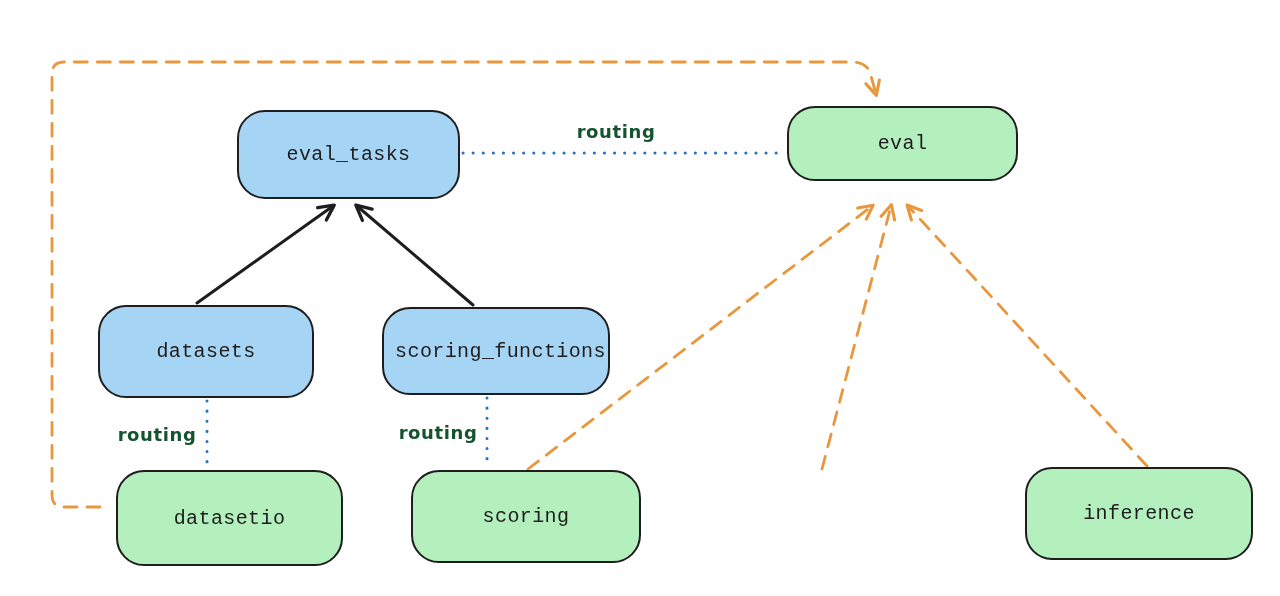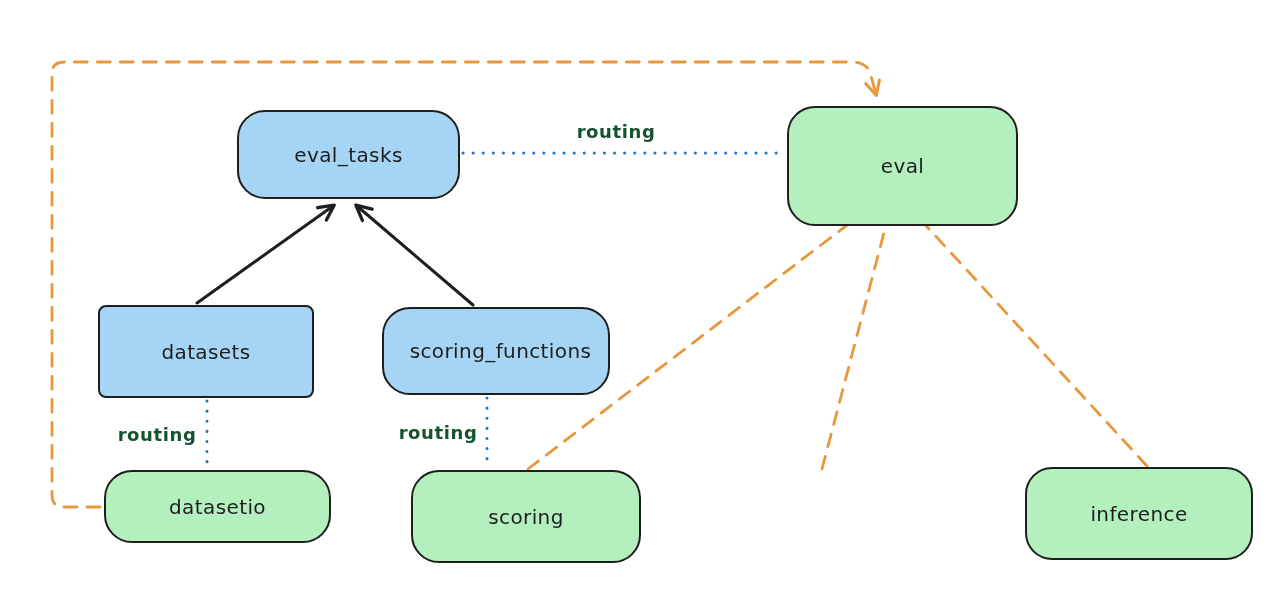--- a/index.html
+++ b/index.html
@@ -26,20 +26,21 @@
     box-sizing: border-box;
     border: 2.5px solid #1e1e1e;
     border-radius: 28px;
     display: flex;
     align-items: center;
     justify-content: center;
     color: #1e1e1e;
     font-size: 20px;
     letter-spacing: 0.4px;
     text-align: center;
+    font-family: Liberation Mono, monospace;
   }
   .node.blue  { background: #a5d4f4; }
   .node.green { background: #b4efbe; }
   .edge-label {
     position: absolute;
     color: #14532d;
     font-size: 18px;
     font-weight: 700;
     letter-spacing: 0.6px;
     white-space: nowrap;
@@ -72,33 +73,33 @@
     <path d="M 100 507 L 64 507 Q 52 507 52 495 L 52 74 Q 52 62 64 62 L 852 62 Q 868 62 871 76 L 876 94" fill="none" stroke="#e8973c" stroke-width="2.8" stroke-linecap="round" stroke-dasharray="13 10" marker-end="url(#ah-orange)"></path>
     <line x1="528" y1="469" x2="872" y2="206" stroke="#e8973c" stroke-width="2.8" stroke-linecap="round" stroke-dasharray="13 10" marker-end="url(#ah-orange)"></line>
     <line x1="822" y1="469" x2="891" y2="206" stroke="#e8973c" stroke-width="2.8" stroke-linecap="round" stroke-dasharray="13 10" marker-end="url(#ah-orange)"></line>
     <line x1="1147" y1="466" x2="908" y2="206" stroke="#e8973c" stroke-width="2.8" stroke-linecap="round" stroke-dasharray="13 10" marker-end="url(#ah-orange)"></line>
   </svg>
 
   <div class="node blue" style="left:237px; top:110px; width:223px; height:89px;">
     <span>eval_tasks</span>
   </div>
 
-  <div class="node green" style="left:787px; top:106px; width:231px; height:120px;">
+  <div class="node green" style="left:787px; top:106px; width:231px; height:75px;">
     <span>eval</span>
   </div>
 
-  <div class="node blue" style="left:98px; top:305px; width:216px; height:93px;border-radius:8px;">
+  <div class="node blue" style="left:98px; top:305px; width:216px; height:93px;">
     <span>datasets</span>
   </div>
 
   <div class="node blue" style="left:382px; top:307px; width:228px; height:88px;padding-left:9px;">
     <span>scoring_functions</span>
   </div>
 
-  <div class="node green" style="left:104px; top:470px; width:227px; height:73px;">
+  <div class="node green" style="left:116px; top:470px; width:227px; height:96px;">
     <span>datasetio</span>
   </div>
 
   <div class="node green" style="left:388px; top:470px; width:230px; height:93px;margin-left:23px;">
     <span>scoring</span>
   </div>
 
 
   <div class="node green" style="left:1025px; top:467px; width:228px; height:93px;border-radius:27px;">
     <span>inference</span>

